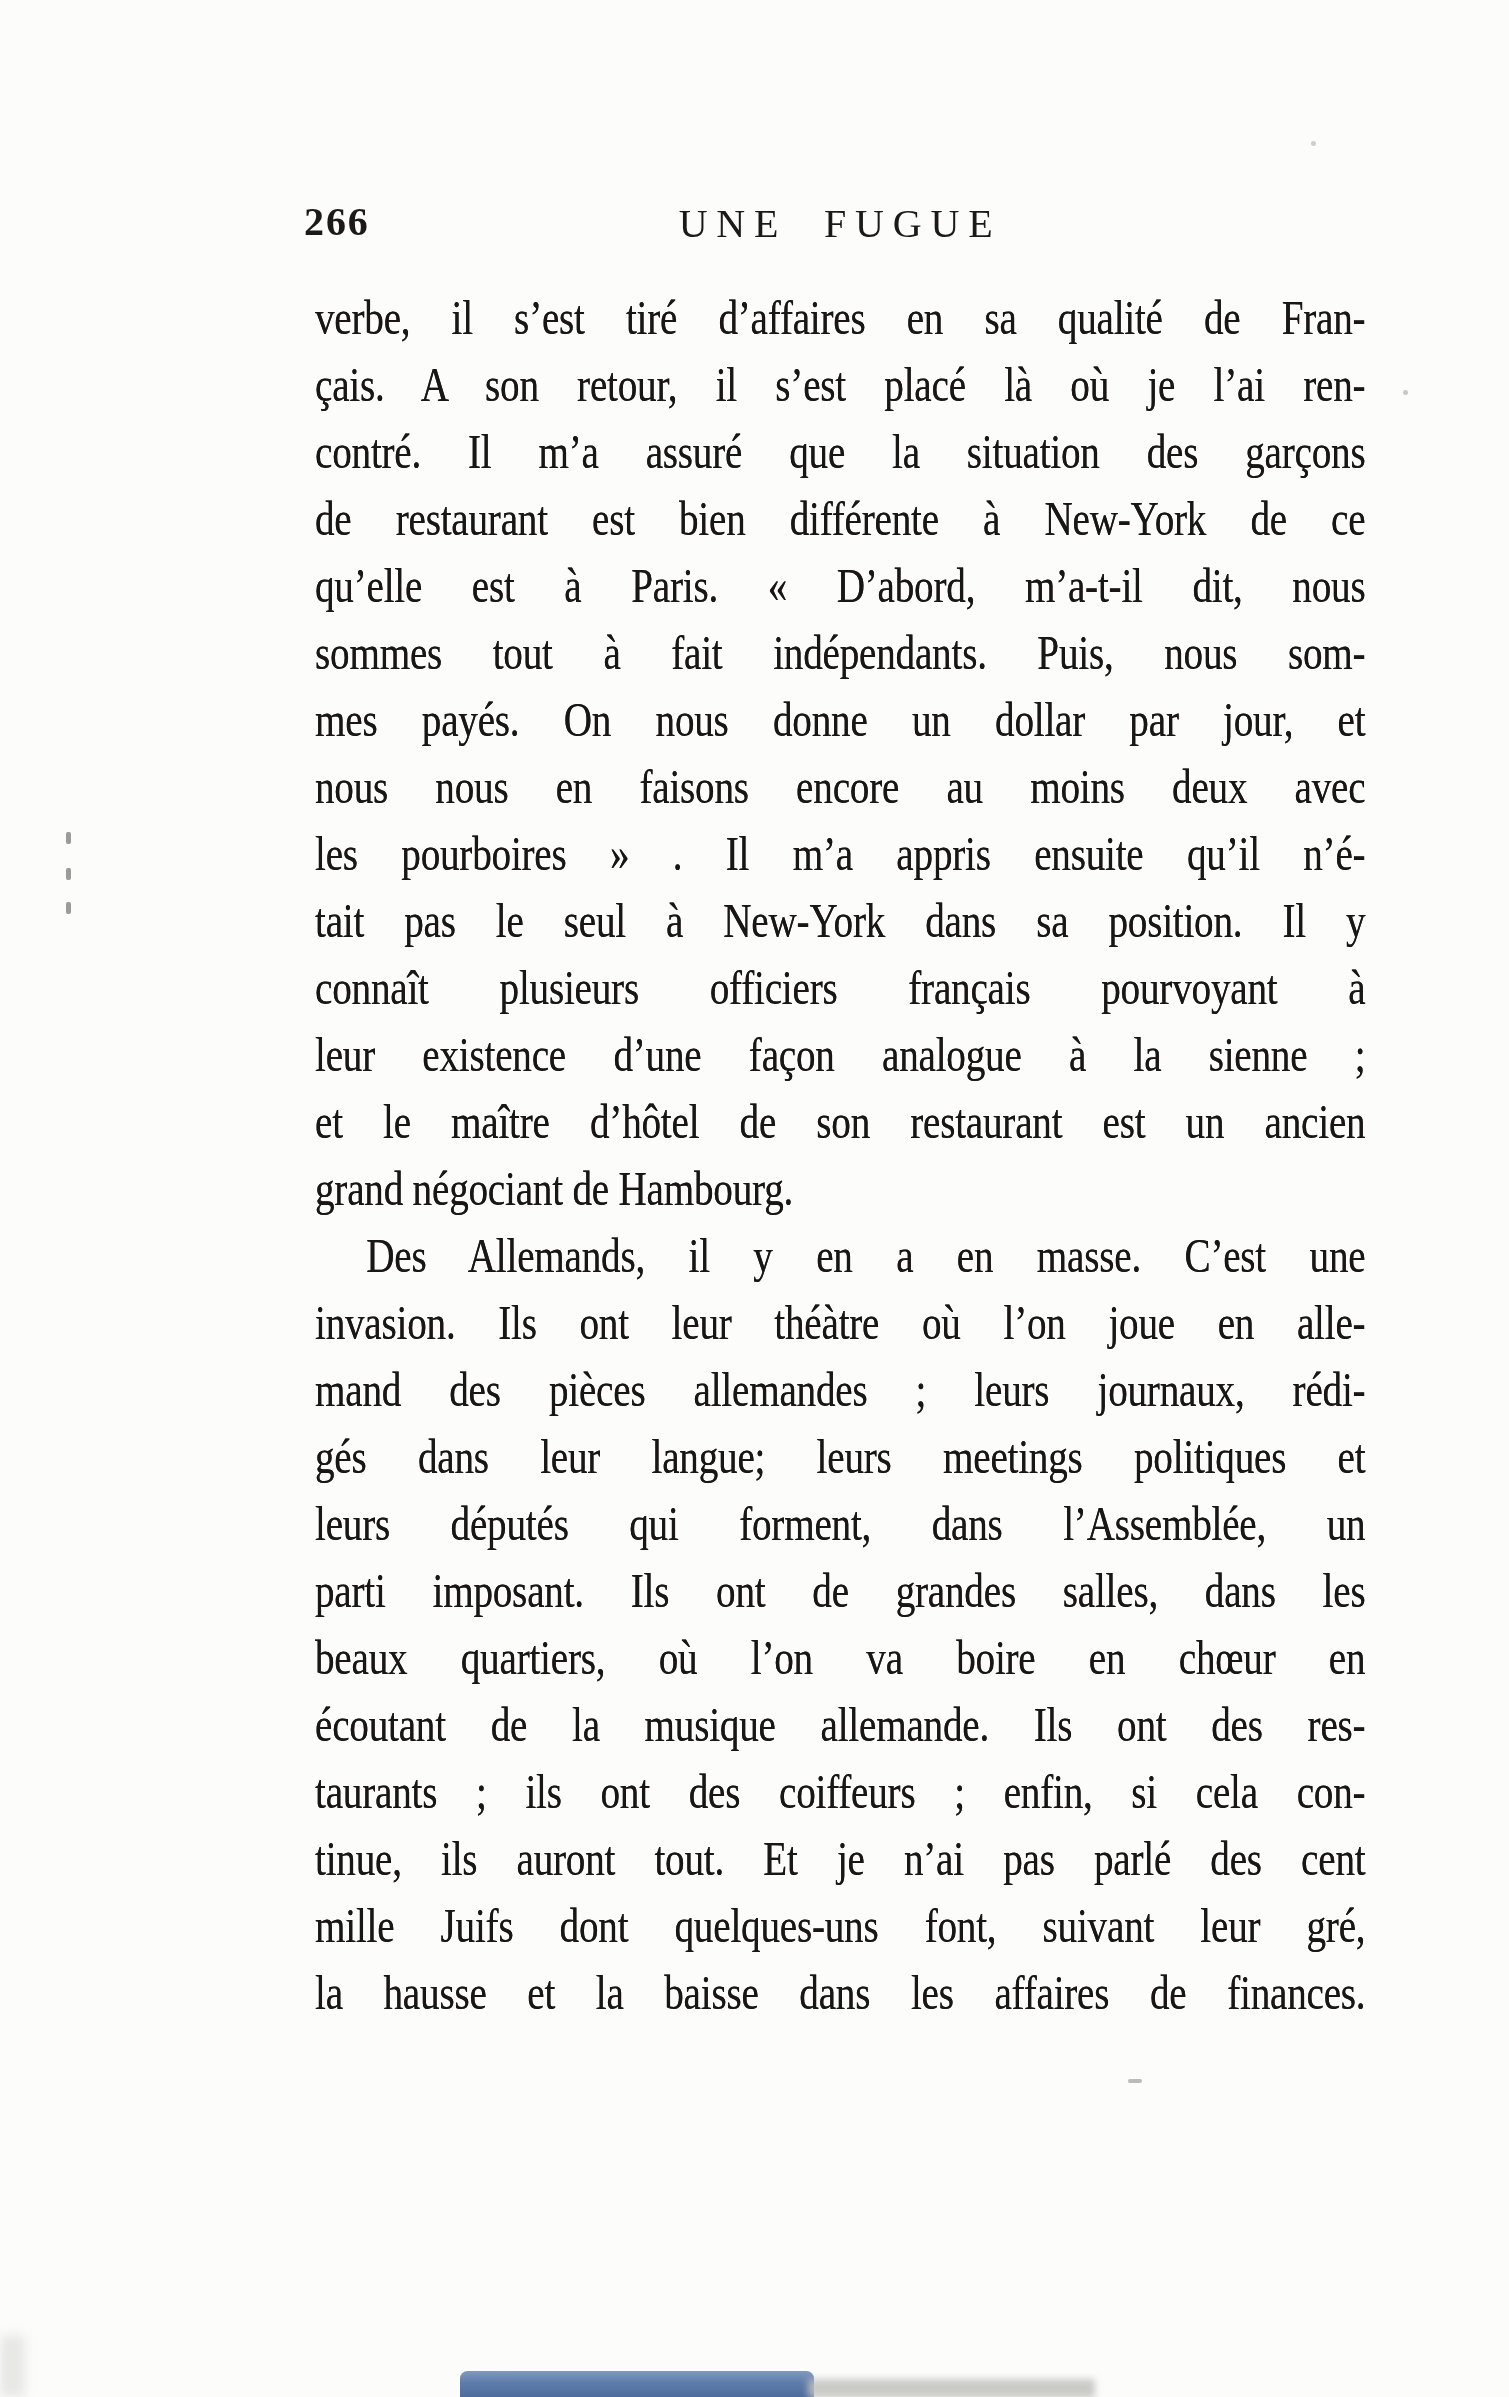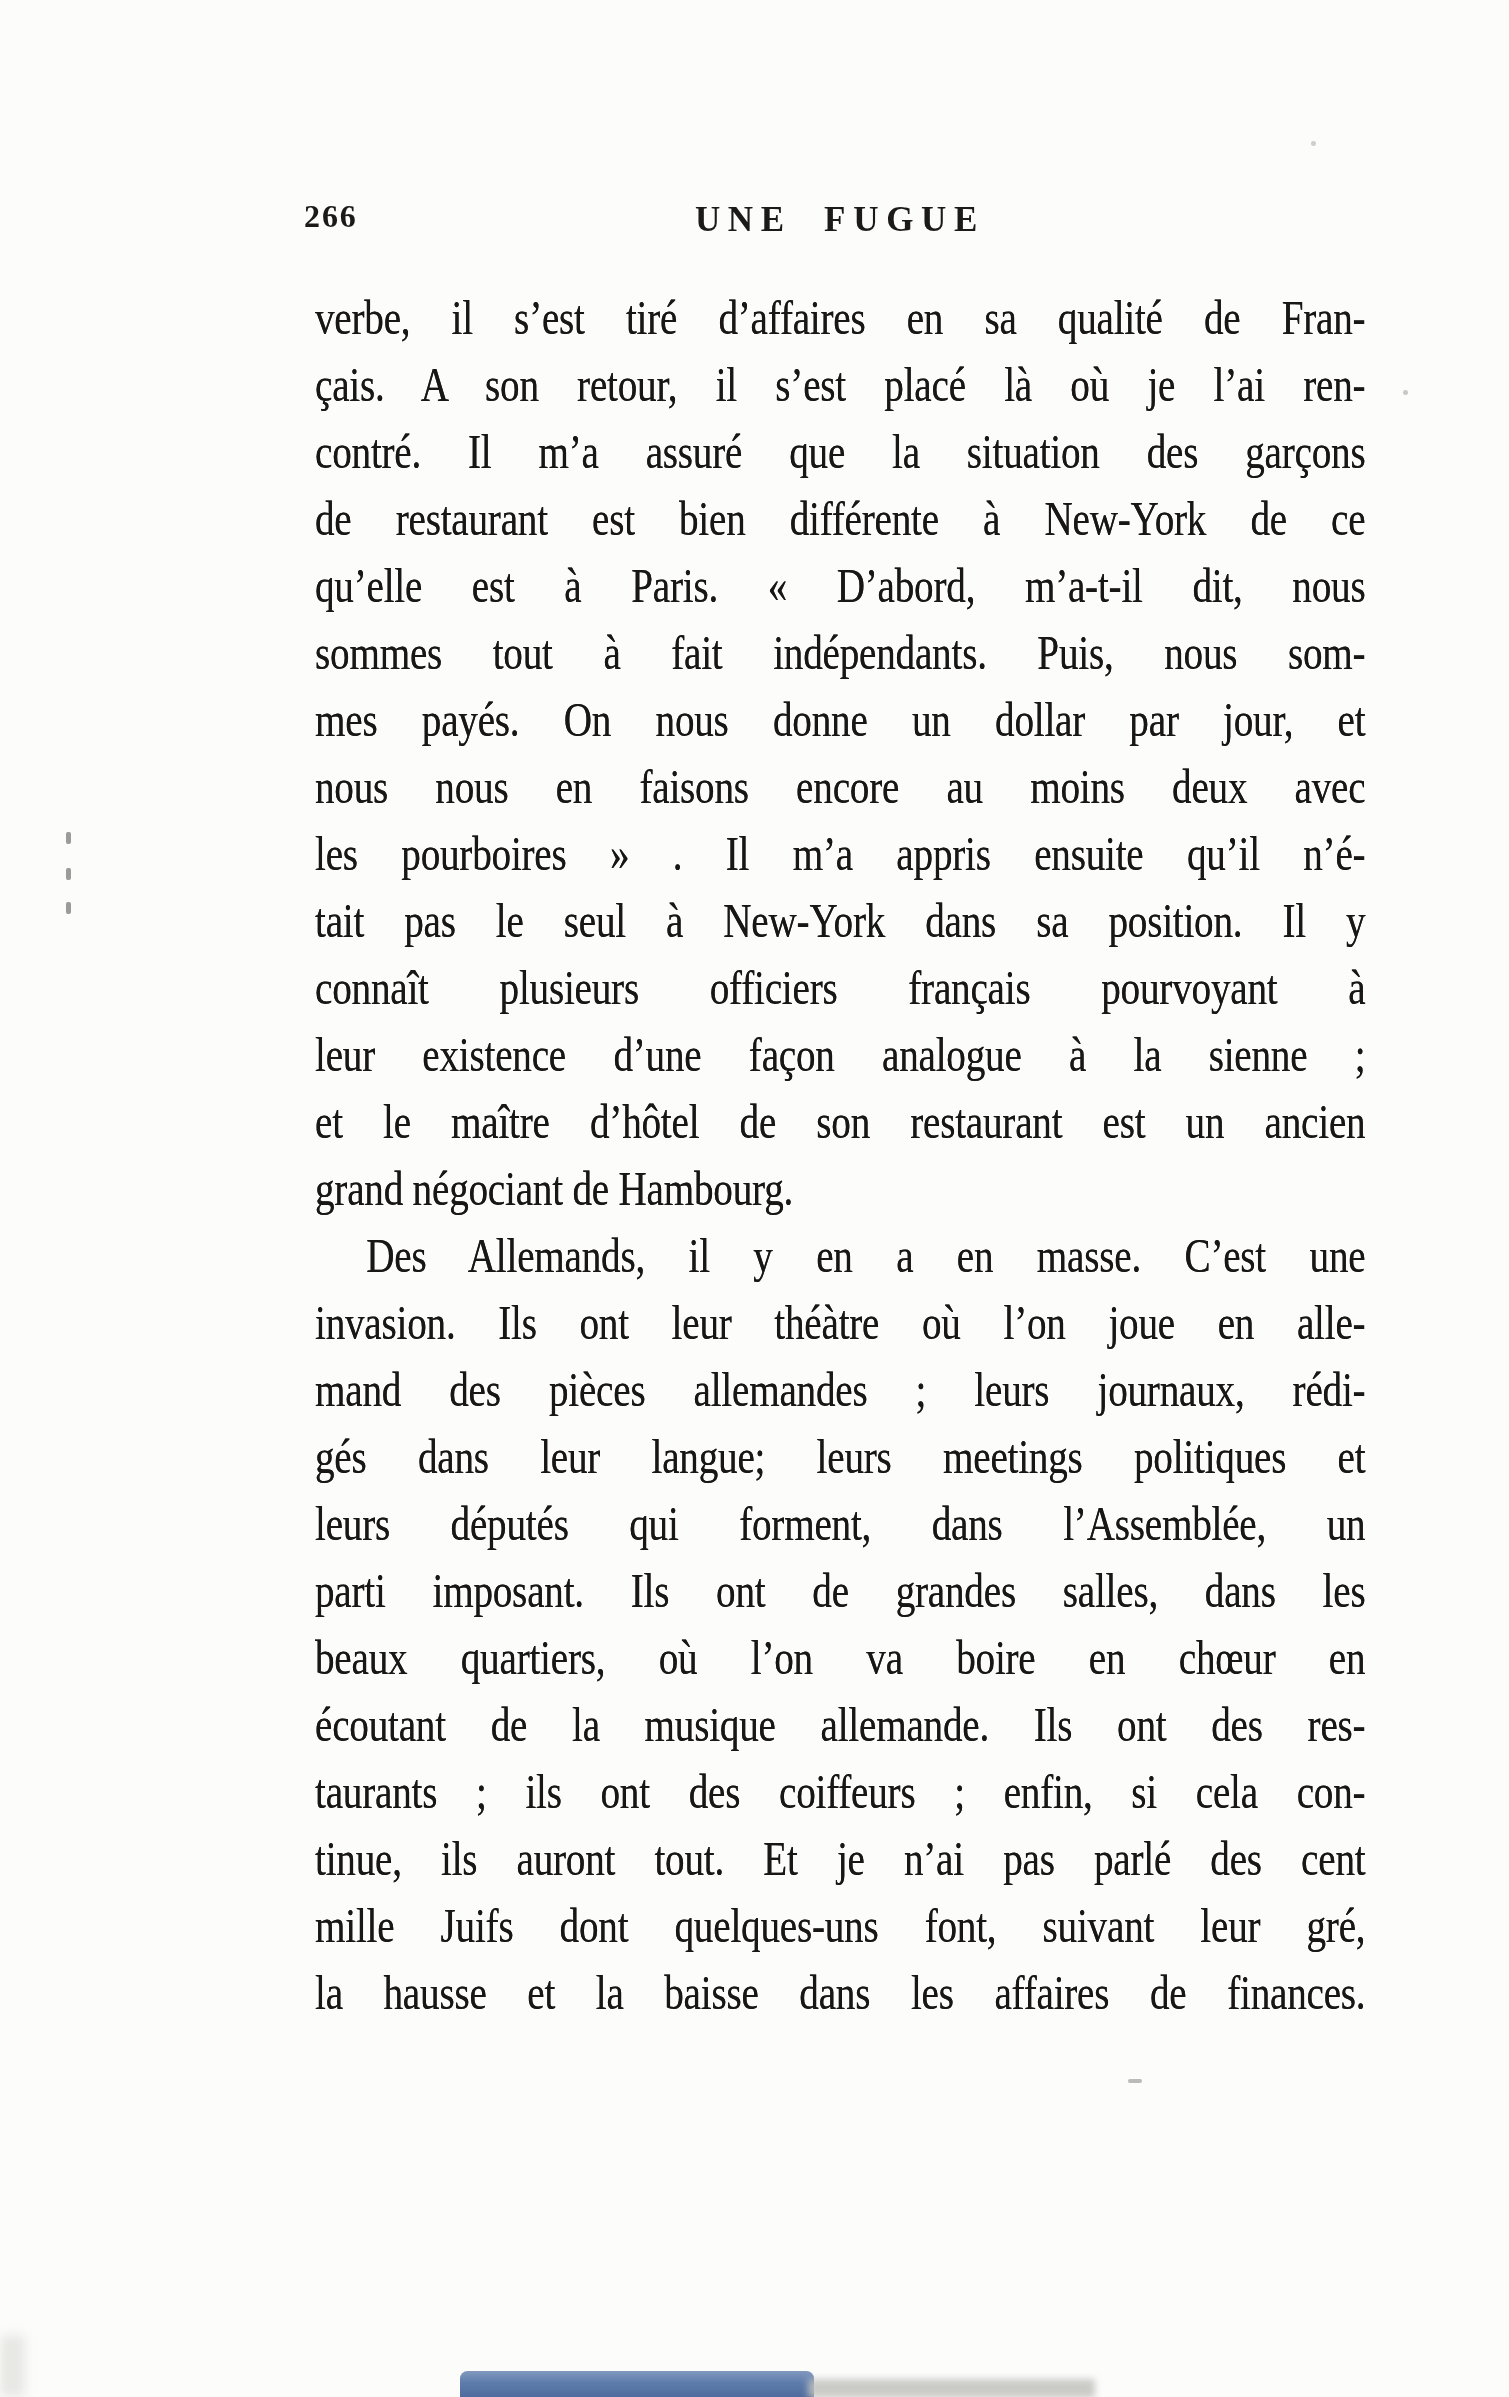--- a/index.html
+++ b/index.html
@@ -15,32 +15,32 @@
     overflow: hidden;
     font-family: "Liberation Serif", serif;
     color: #181715;
   }
 
   
   .folio {
     position: absolute;
     left: 304px;
     top: 198px;
-    font-size: 32px;
+    font-size: 40px;
     font-weight: 700;
     letter-spacing: 1.9px;
     color: #1b1a18;
   }
   .running-title {
     position: absolute;
     left: 840px;
     top: 200px;
     transform: translateX(-50%);
-    font-size: 35px;
-    font-weight: 700;
+    font-size: 40px;
+    font-weight: 400;
     letter-spacing: 0.22em;
     word-spacing: 0.45em;
     white-space: nowrap;
     color: #1b1a18;
   }
 
   
   .text-block {
     position: absolute;
     left: 315px;

